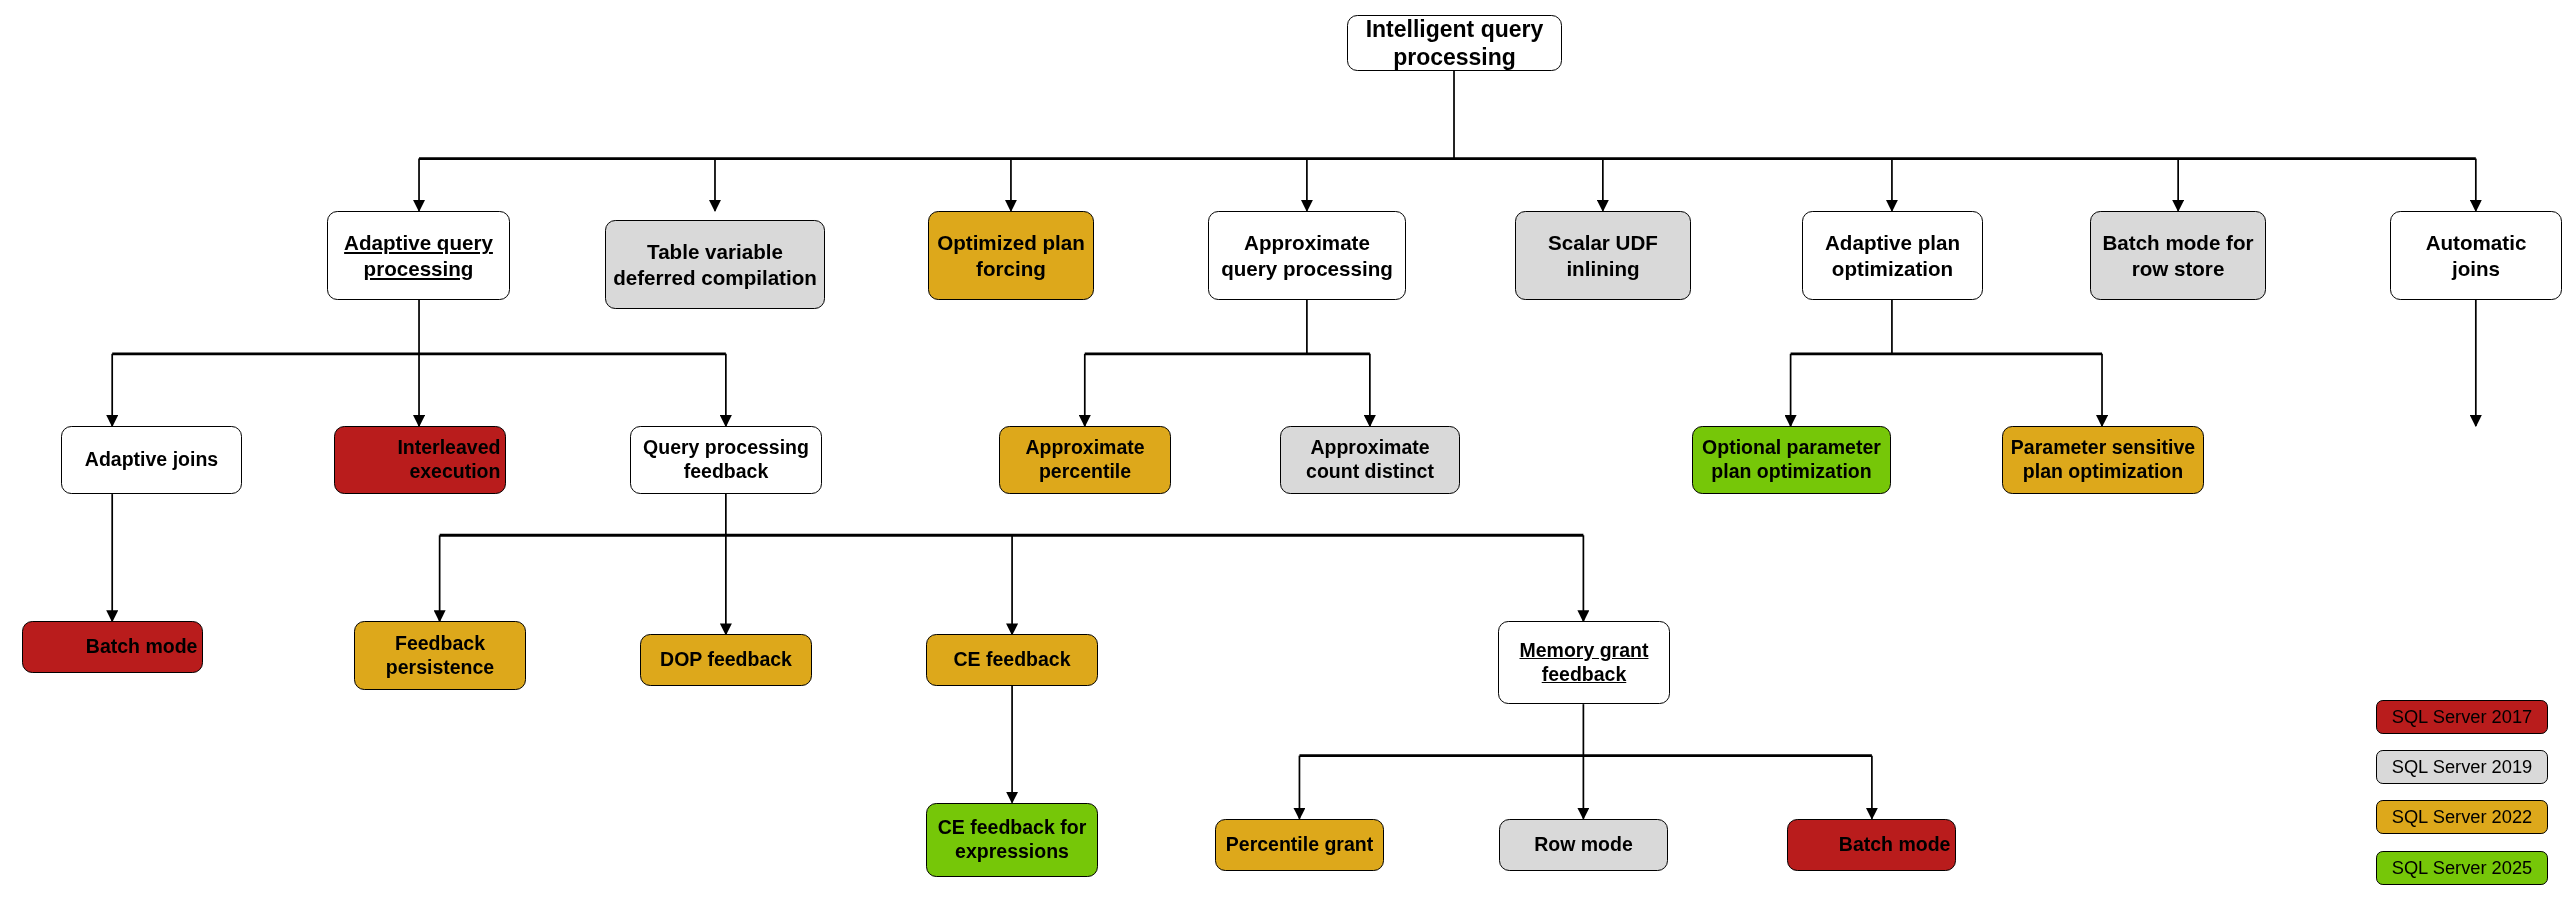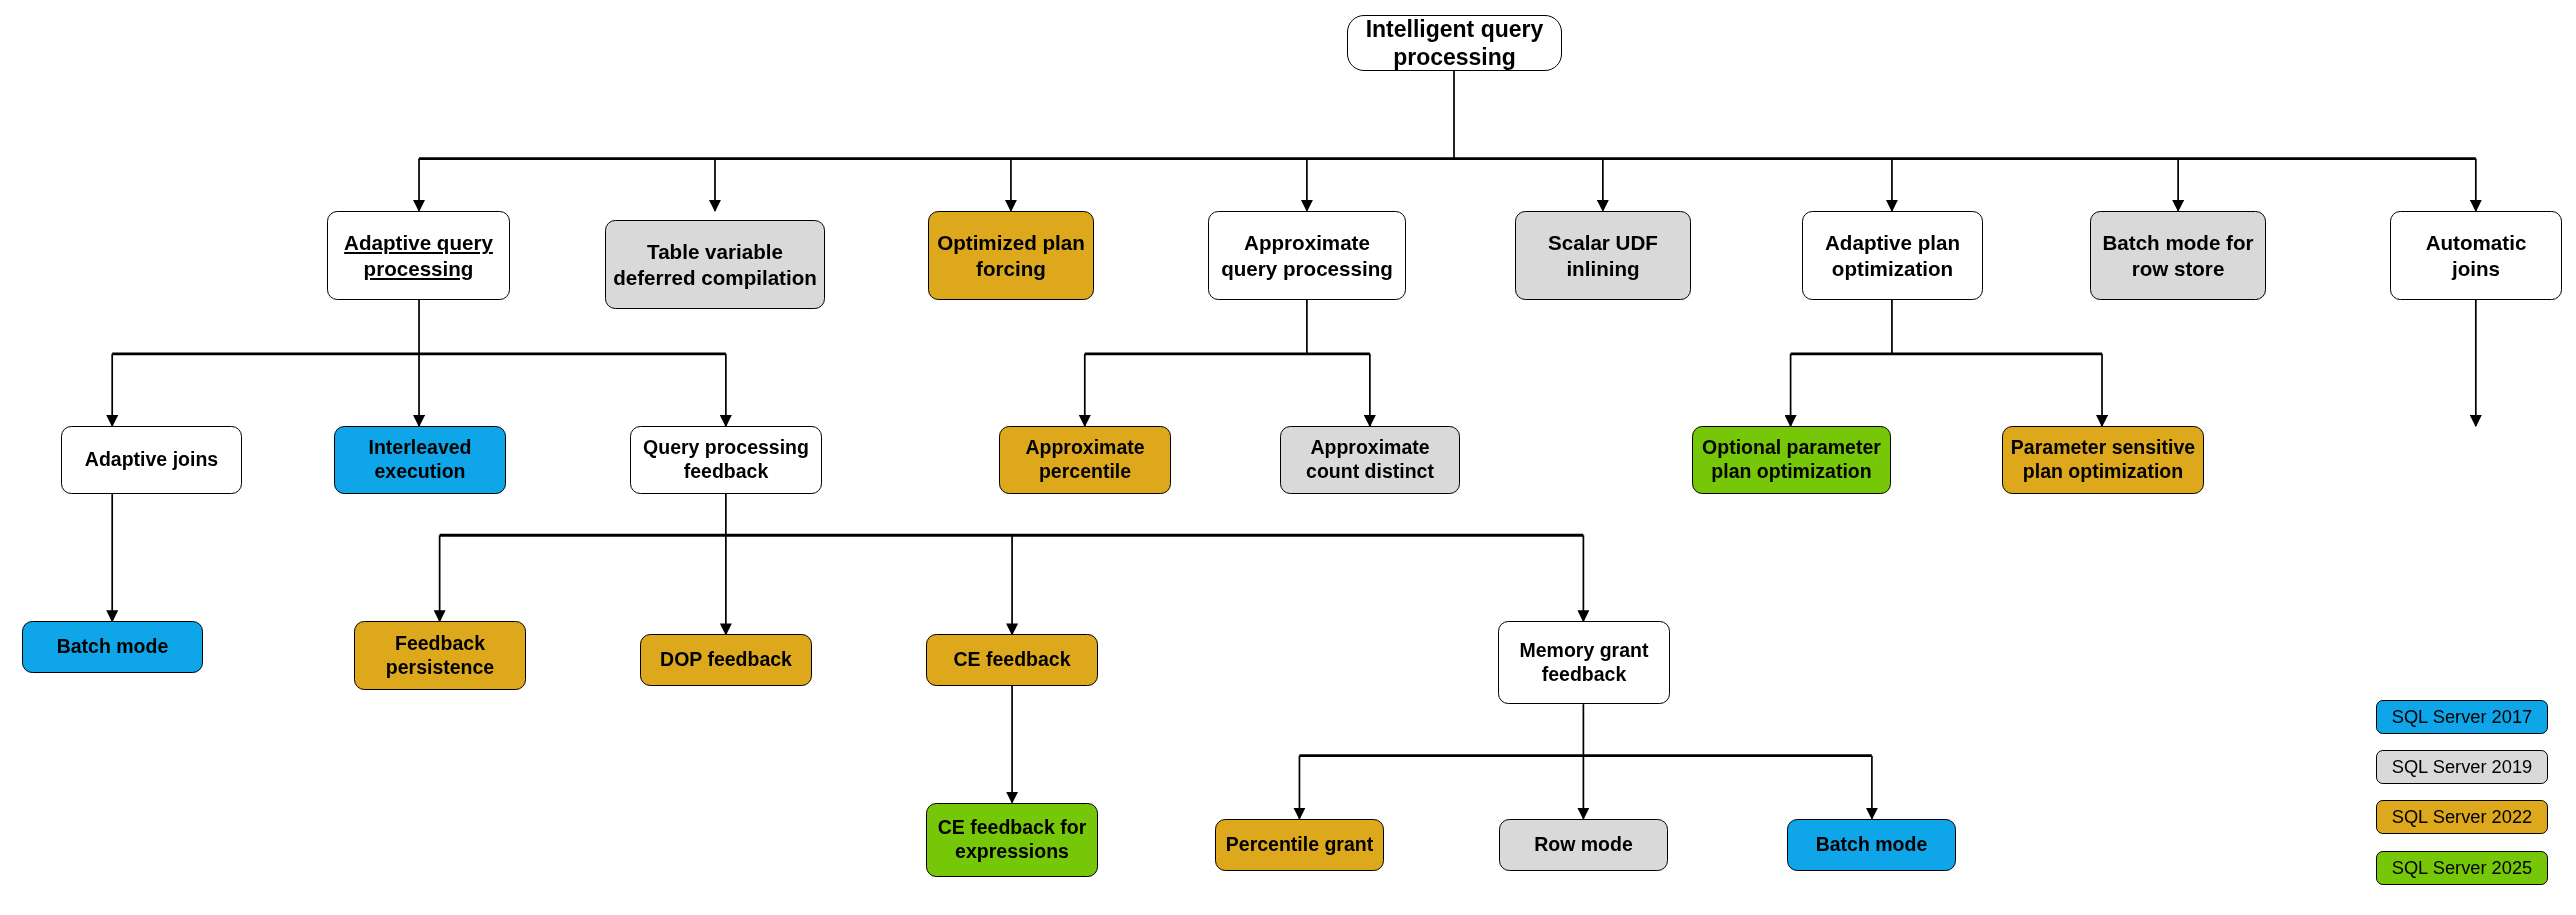--- a/index.html
+++ b/index.html
@@ -27,21 +27,21 @@
     overflow:hidden;
   }
   .node .lbl{display:block;width:100%;}
   .root{font-weight:bold;font-size:23px;}
   .lvl1{font-weight:bold;font-size:20.6px;}
   .lvl2{font-weight:bold;font-size:19.5px;}
   .lvl3{font-weight:bold;font-size:19.5px;}
   .fill-white{background:#ffffff;}
   .fill-gray{background:#d9d9d9;}
   .fill-orange{background:#dda81b;}
-  .fill-blue{background:#0ea5e9;}
+  .fill-blue{background:#b91c1c;text-align:right;}
   .fill-green{background:#76c708;}
   .legend-box{
     position:absolute;
     box-sizing:border-box;
     border:1.7px solid #000000;
     border-radius:6.9px;
     display:flex;align-items:center;justify-content:center;
     font-size:18.3px;color:#000000;
     white-space:nowrap;
   }
@@ -102,21 +102,21 @@
       <path d="M 1768 1196 L 1768 1402" marker-end="url(#arrow)"></path>
 
       <path d="M 2766 1230 L 2766 1320"></path>
       <path d="M 2270 1320 L 3270 1320" stroke-width="5"></path>
       <path d="M 2270 1320 L 2270 1430" marker-end="url(#arrow)"></path>
       <path d="M 2766 1320 L 2766 1430" marker-end="url(#arrow)"></path>
       <path d="M 3270 1320 L 3270 1430" marker-end="url(#arrow)"></path>
     </g>
   </svg>
 
-  <div class="node root fill-white" style="left:1347px;top:15px;width:215px;height:56px;border-radius:17px;">
+  <div class="node root fill-white" style="left:1347px;top:15px;width:215px;height:56px;">
     <span class="lbl" style="white-space:pre-line;">Intelligent query
 processing</span>
   </div>
 
   <div class="node lvl1 fill-white" style="left:327px;top:211px;width:183px;height:89px;text-decoration:underline;">
     <span class="lbl" style="white-space:pre-line;">Adaptive query
 processing</span>
   </div>
 
   <div class="node lvl1 fill-gray" style="left:605px;top:220px;width:220px;height:89px;">
@@ -199,21 +199,21 @@
   </div>
 
   <div class="node lvl3 fill-orange" style="left:640px;top:634px;width:172px;height:52px;">
     <span class="lbl" style="white-space:pre-line;">DOP feedback</span>
   </div>
 
   <div class="node lvl3 fill-orange" style="left:926px;top:634px;width:172px;height:52px;">
     <span class="lbl" style="white-space:pre-line;">CE feedback</span>
   </div>
 
-  <div class="node lvl3 fill-white" style="left:1498px;top:621px;width:172px;height:83px;">
+  <div class="node lvl3 fill-white" style="left:1498px;top:621px;width:172px;height:83px;text-decoration:underline;">
     <span class="lbl" style="white-space:pre-line;">Memory grant
 feedback</span>
   </div>
 
   <div class="node lvl3 fill-green" style="left:926px;top:803px;width:172px;height:74px;">
     <span class="lbl" style="white-space:pre-line;">CE feedback for
 expressions</span>
   </div>
 
   <div class="node lvl3 fill-orange" style="left:1215px;top:819px;width:169px;height:52px;">

